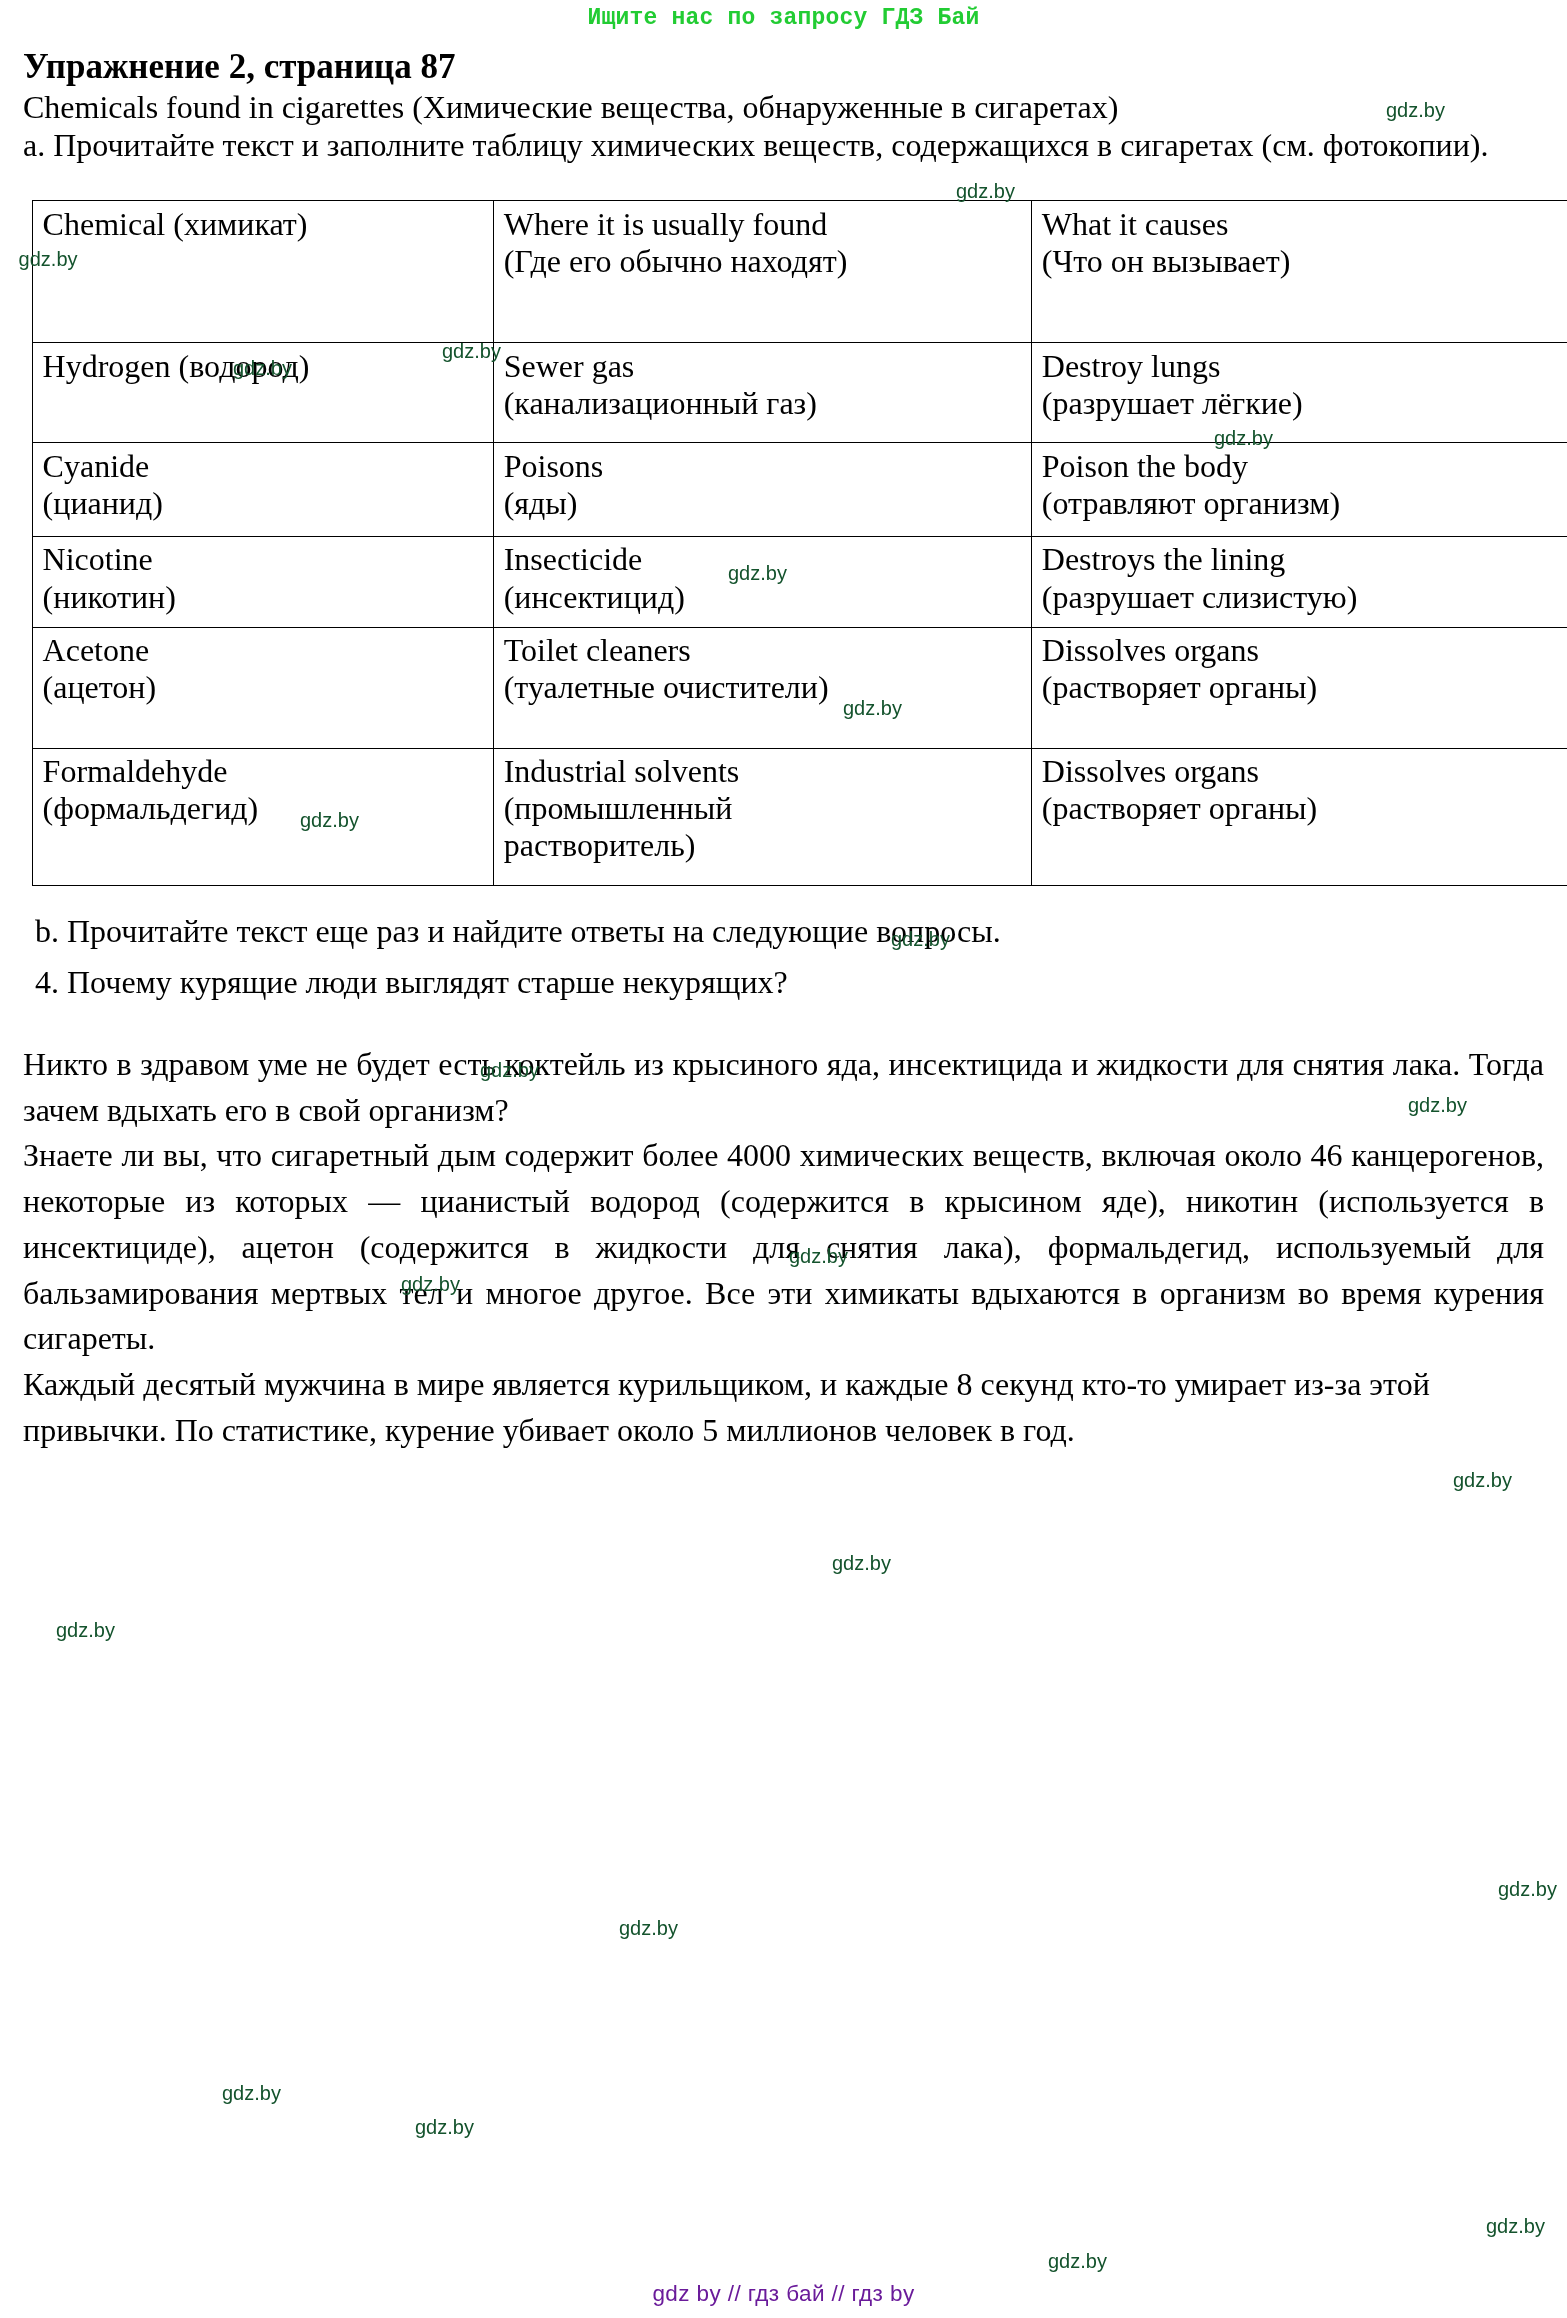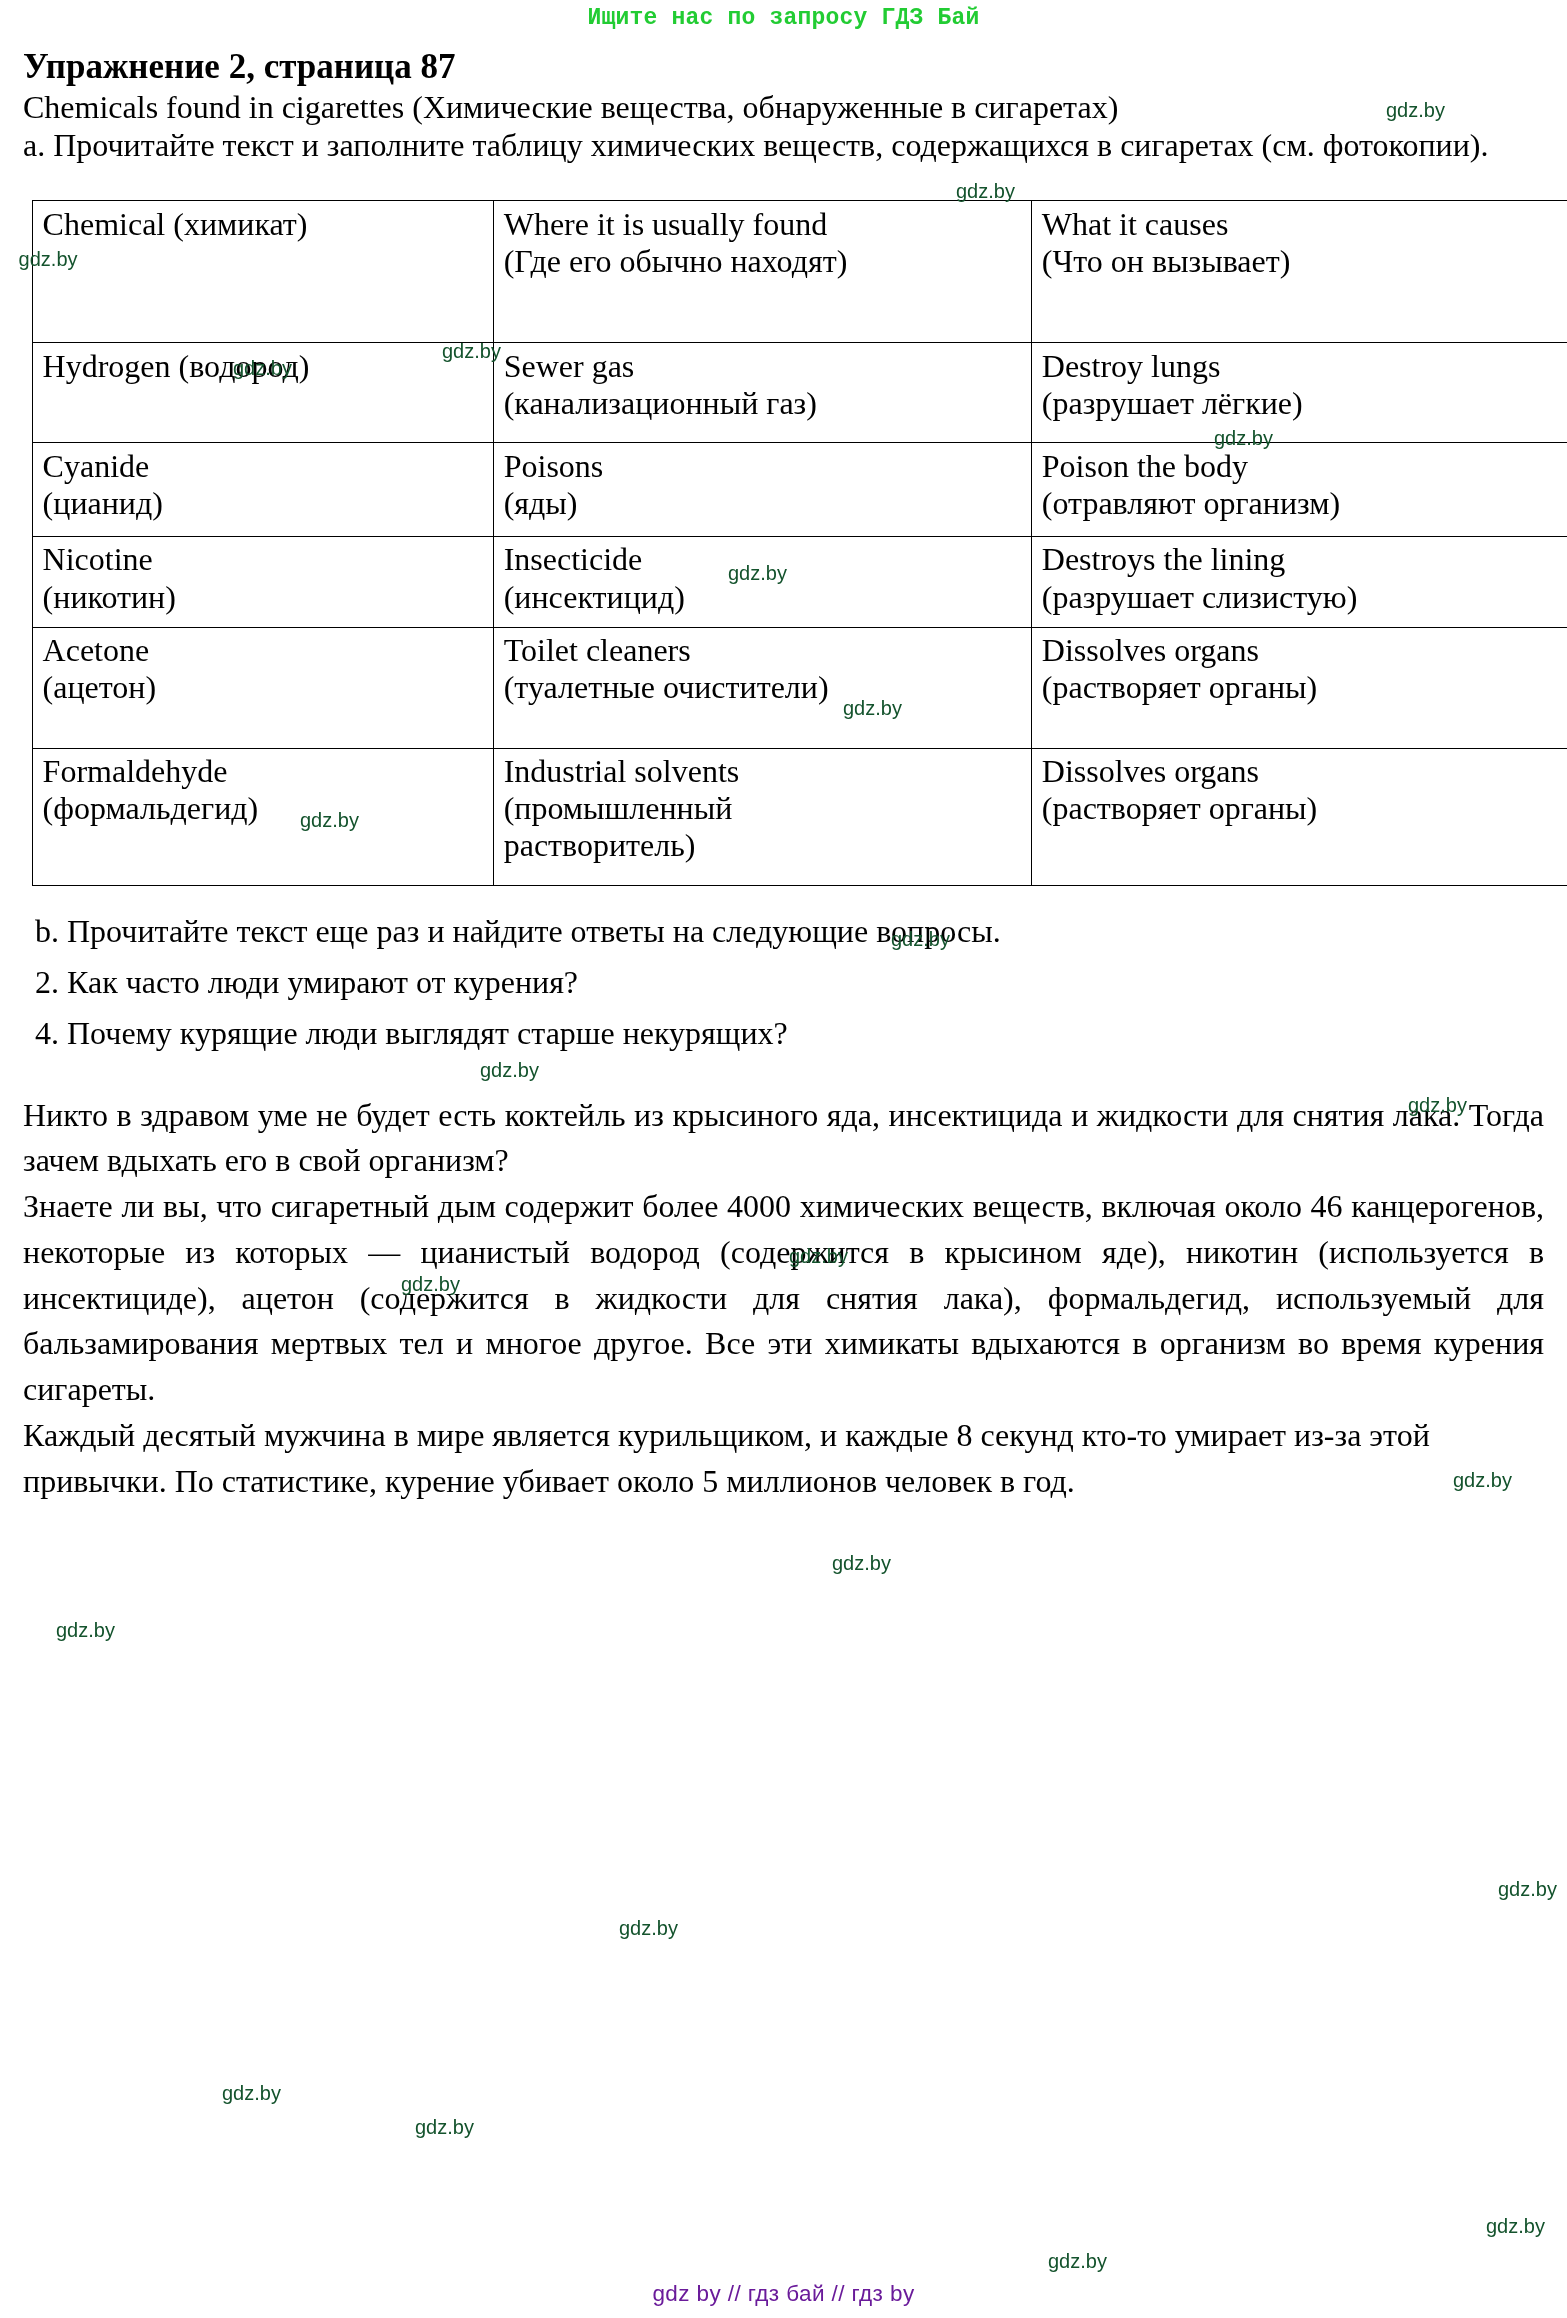--- a/index.html
+++ b/index.html
@@ -230,21 +230,20 @@
         <td class="c3">
           <span class="cell-line">Dissolves organs</span>
           <span class="cell-line">(растворяет органы)</span>
         </td>
       </tr>
     </tbody>
   </table>
 
   <div class="questions">
     <p>b. Прочитайте текст еще раз и найдите ответы на следующие вопросы.</p>
-    <p>2. Как часто люди умирают от курения?</p>
     <p>4. Почему курящие люди выглядят старше некурящих?</p>
   </div>
 
   <div class="article">
     <p>Никто в здравом уме не будет есть коктейль из крысиного яда, инсектицида и жидкости для снятия лака. Тогда зачем вдыхать его в свой организм?</p>
     <p>Знаете ли вы, что сигаретный дым содержит более 4000 химических веществ, включая около 46 канцерогенов, некоторые из которых — цианистый водород (содержится в крысином яде), никотин (используется в инсектициде), ацетон (содержится в жидкости для снятия лака), формальдегид, используемый для бальзамирования мертвых тел и многое другое. Все эти химикаты вдыхаются в организм во время курения сигареты.</p>
     <p class="last-line">Каждый десятый мужчина в мире является курильщиком, и каждые 8 секунд кто-то умирает из-за этой привычки. По статистике, курение убивает около 5 миллионов человек в год.</p>
   </div>
 
 </div>

